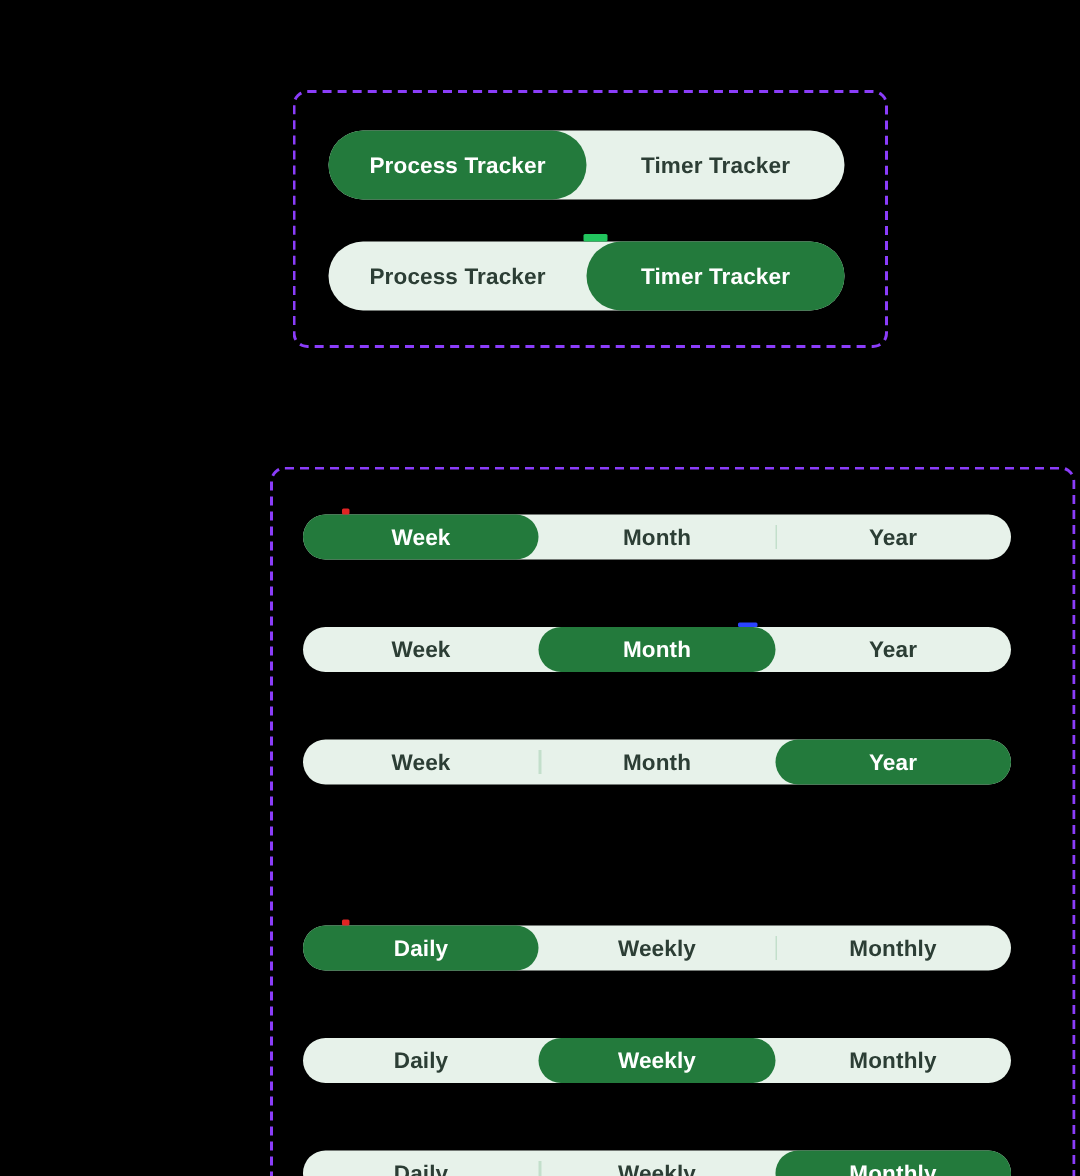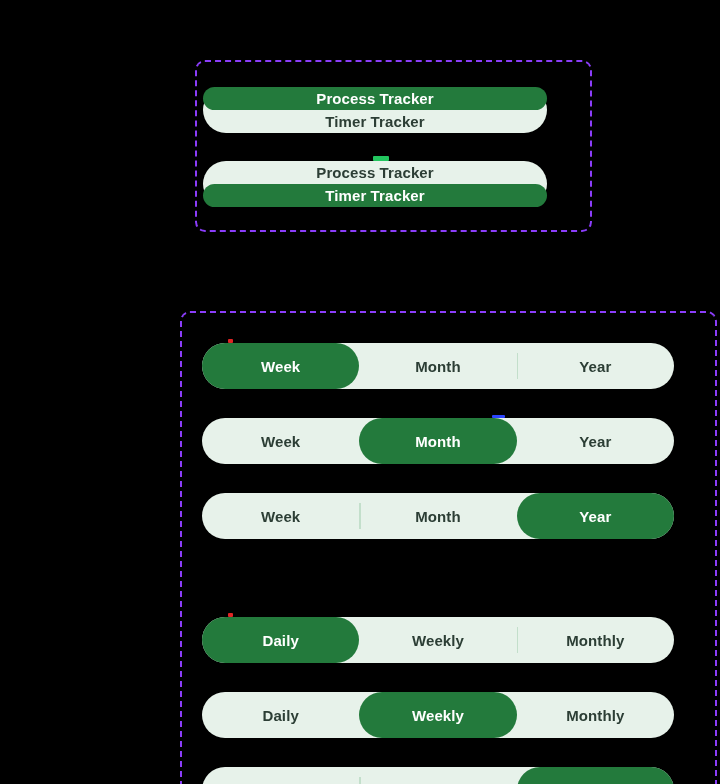--- a/index.html
+++ b/index.html
@@ -80,26 +80,26 @@
   }
 
   
   .blip {
     position: absolute;
     z-index: 5;
     border-radius: 1px;
   }
 
   
-  .row-2seg { left: 203px; width: 344px; height: 46px; flex-direction: column; }
+  .row-2seg { left: 219px; width: 344px; height: 46px; }
   #row-tracker-1 { top: 87px; }
   #row-tracker-2 { top: 161px; }
 
   
-  .row-3seg { left: 202px; width: 472px; height: 46px; }
+  .row-3seg { left: 202px; width: 472px; height: 30px; }
   #row-period-1 { top: 343px; }
   #row-period-2 { top: 418px; }
   #row-period-3 { top: 493px; }
   #row-freq-1   { top: 617px; }
   #row-freq-2   { top: 692px; }
   #row-freq-3   { top: 767px; }
 </style>
 </head>
 <body>
 

